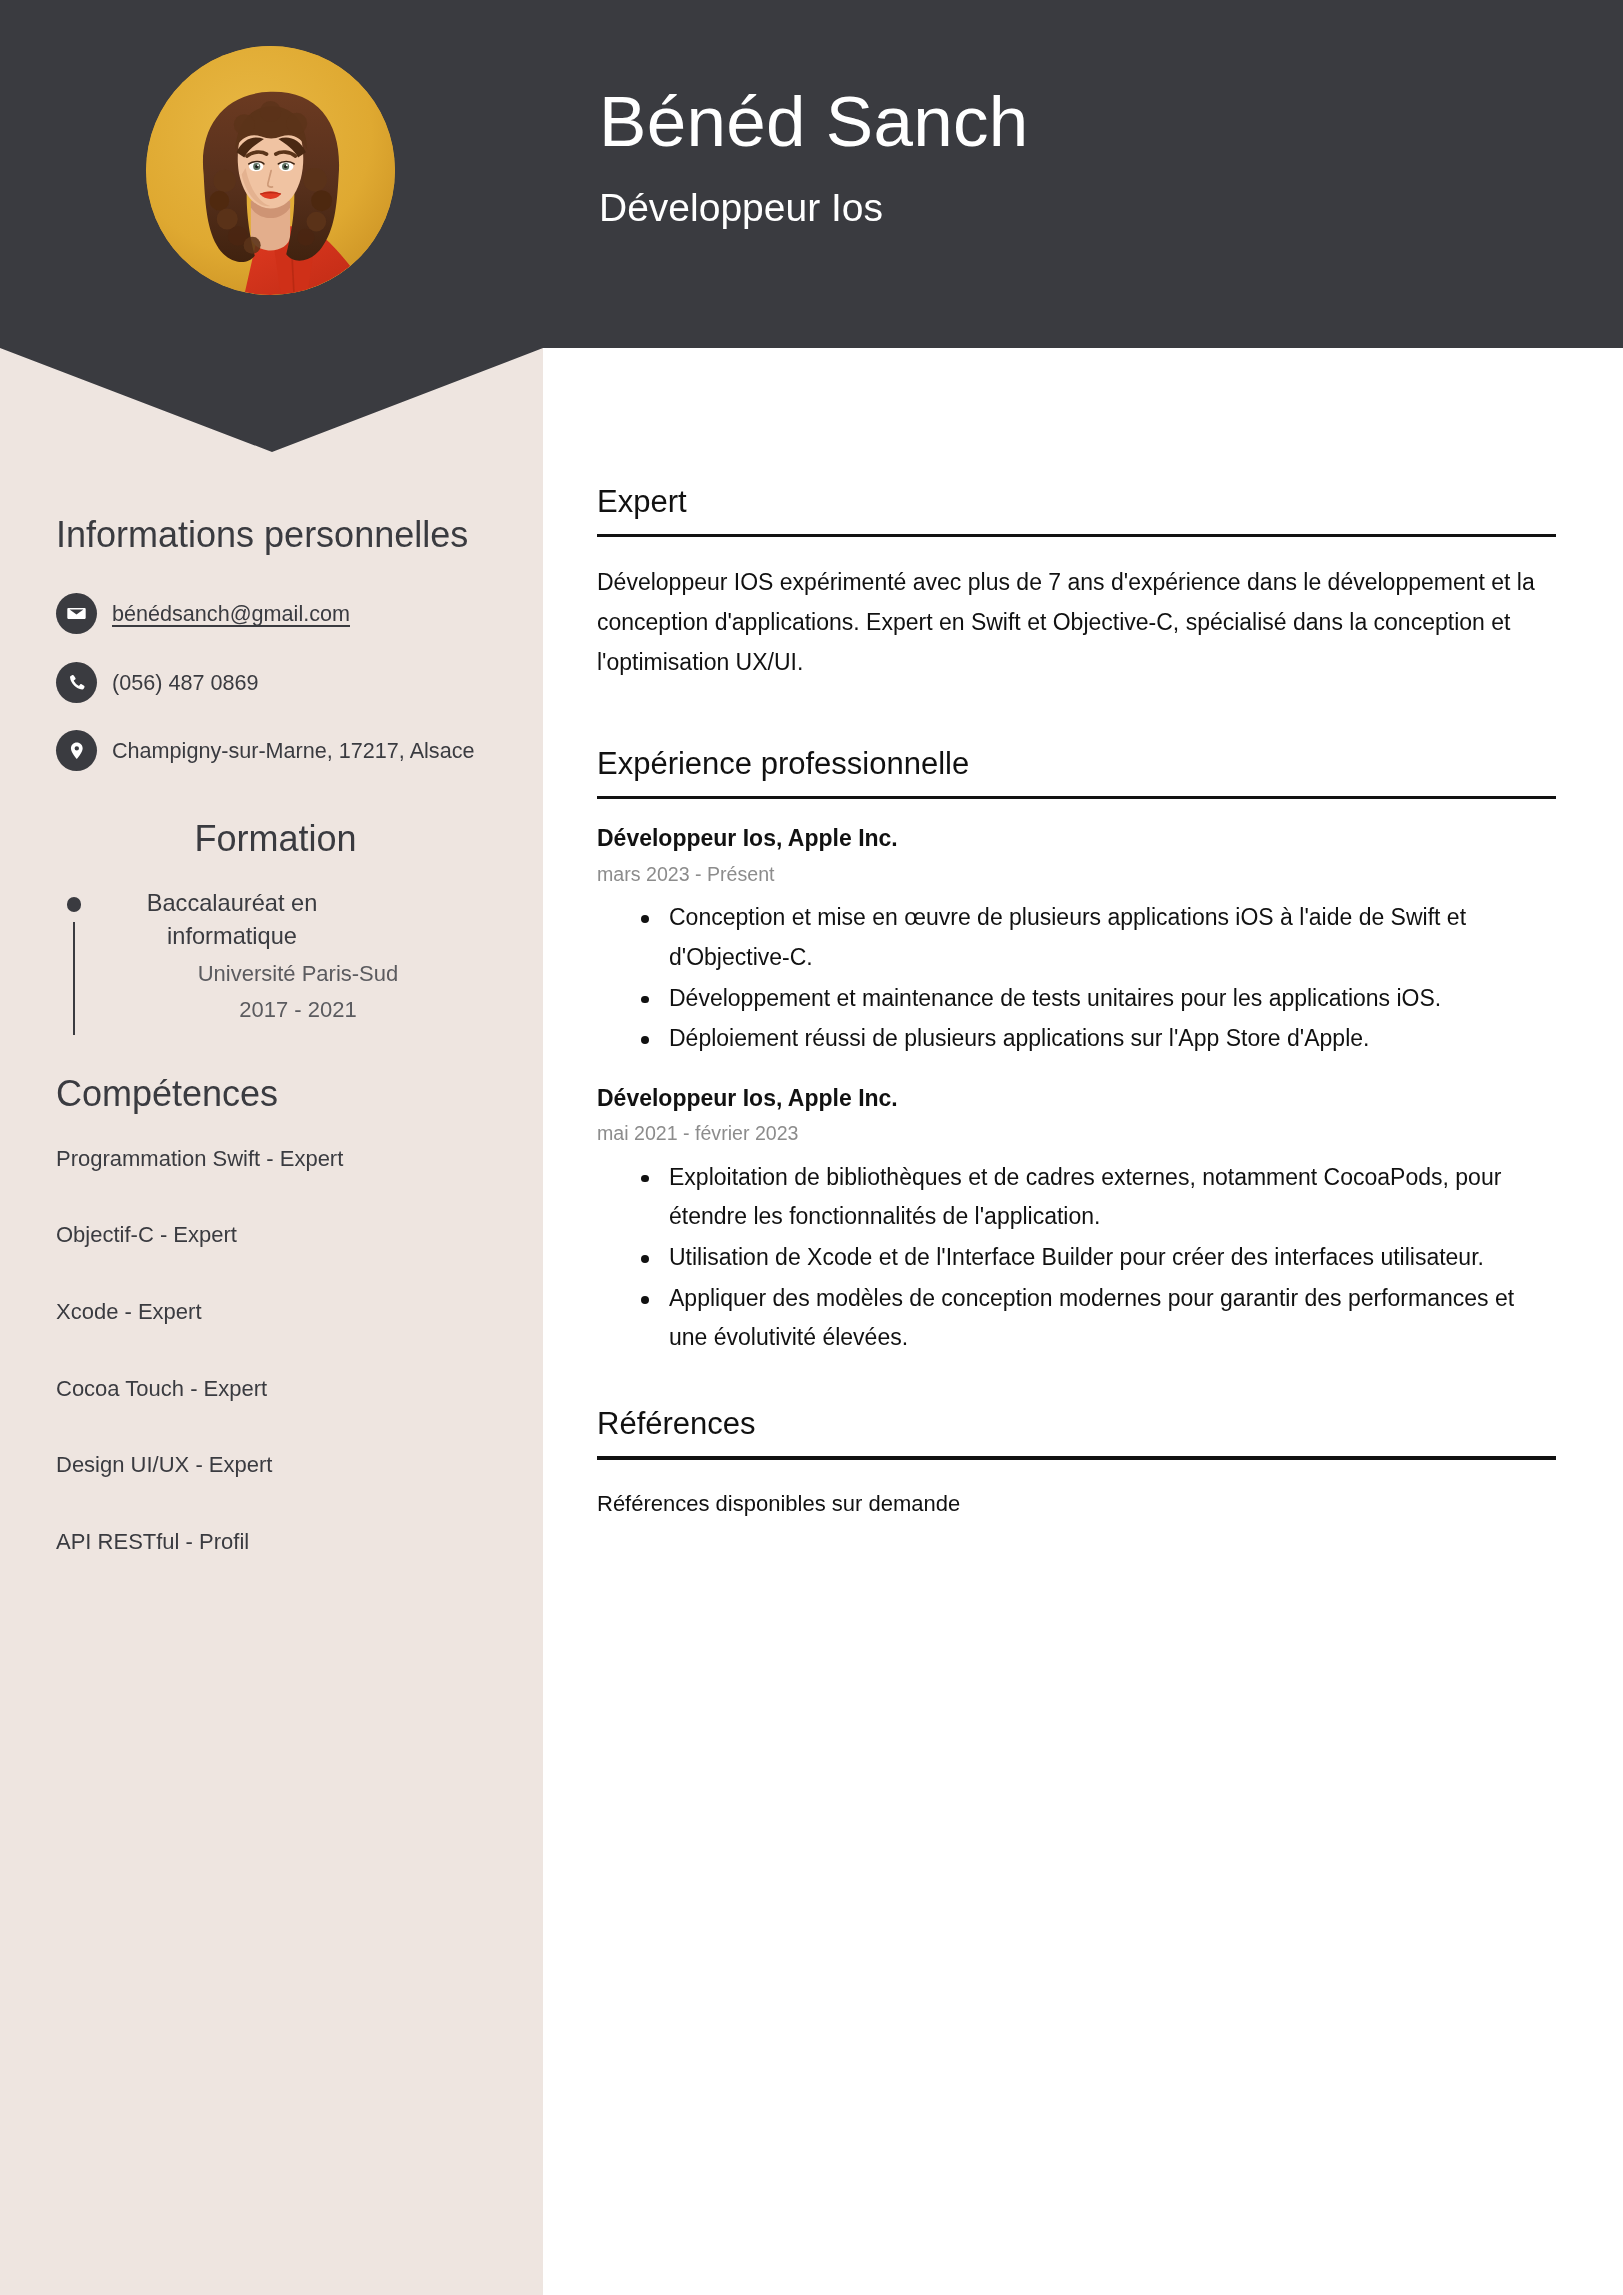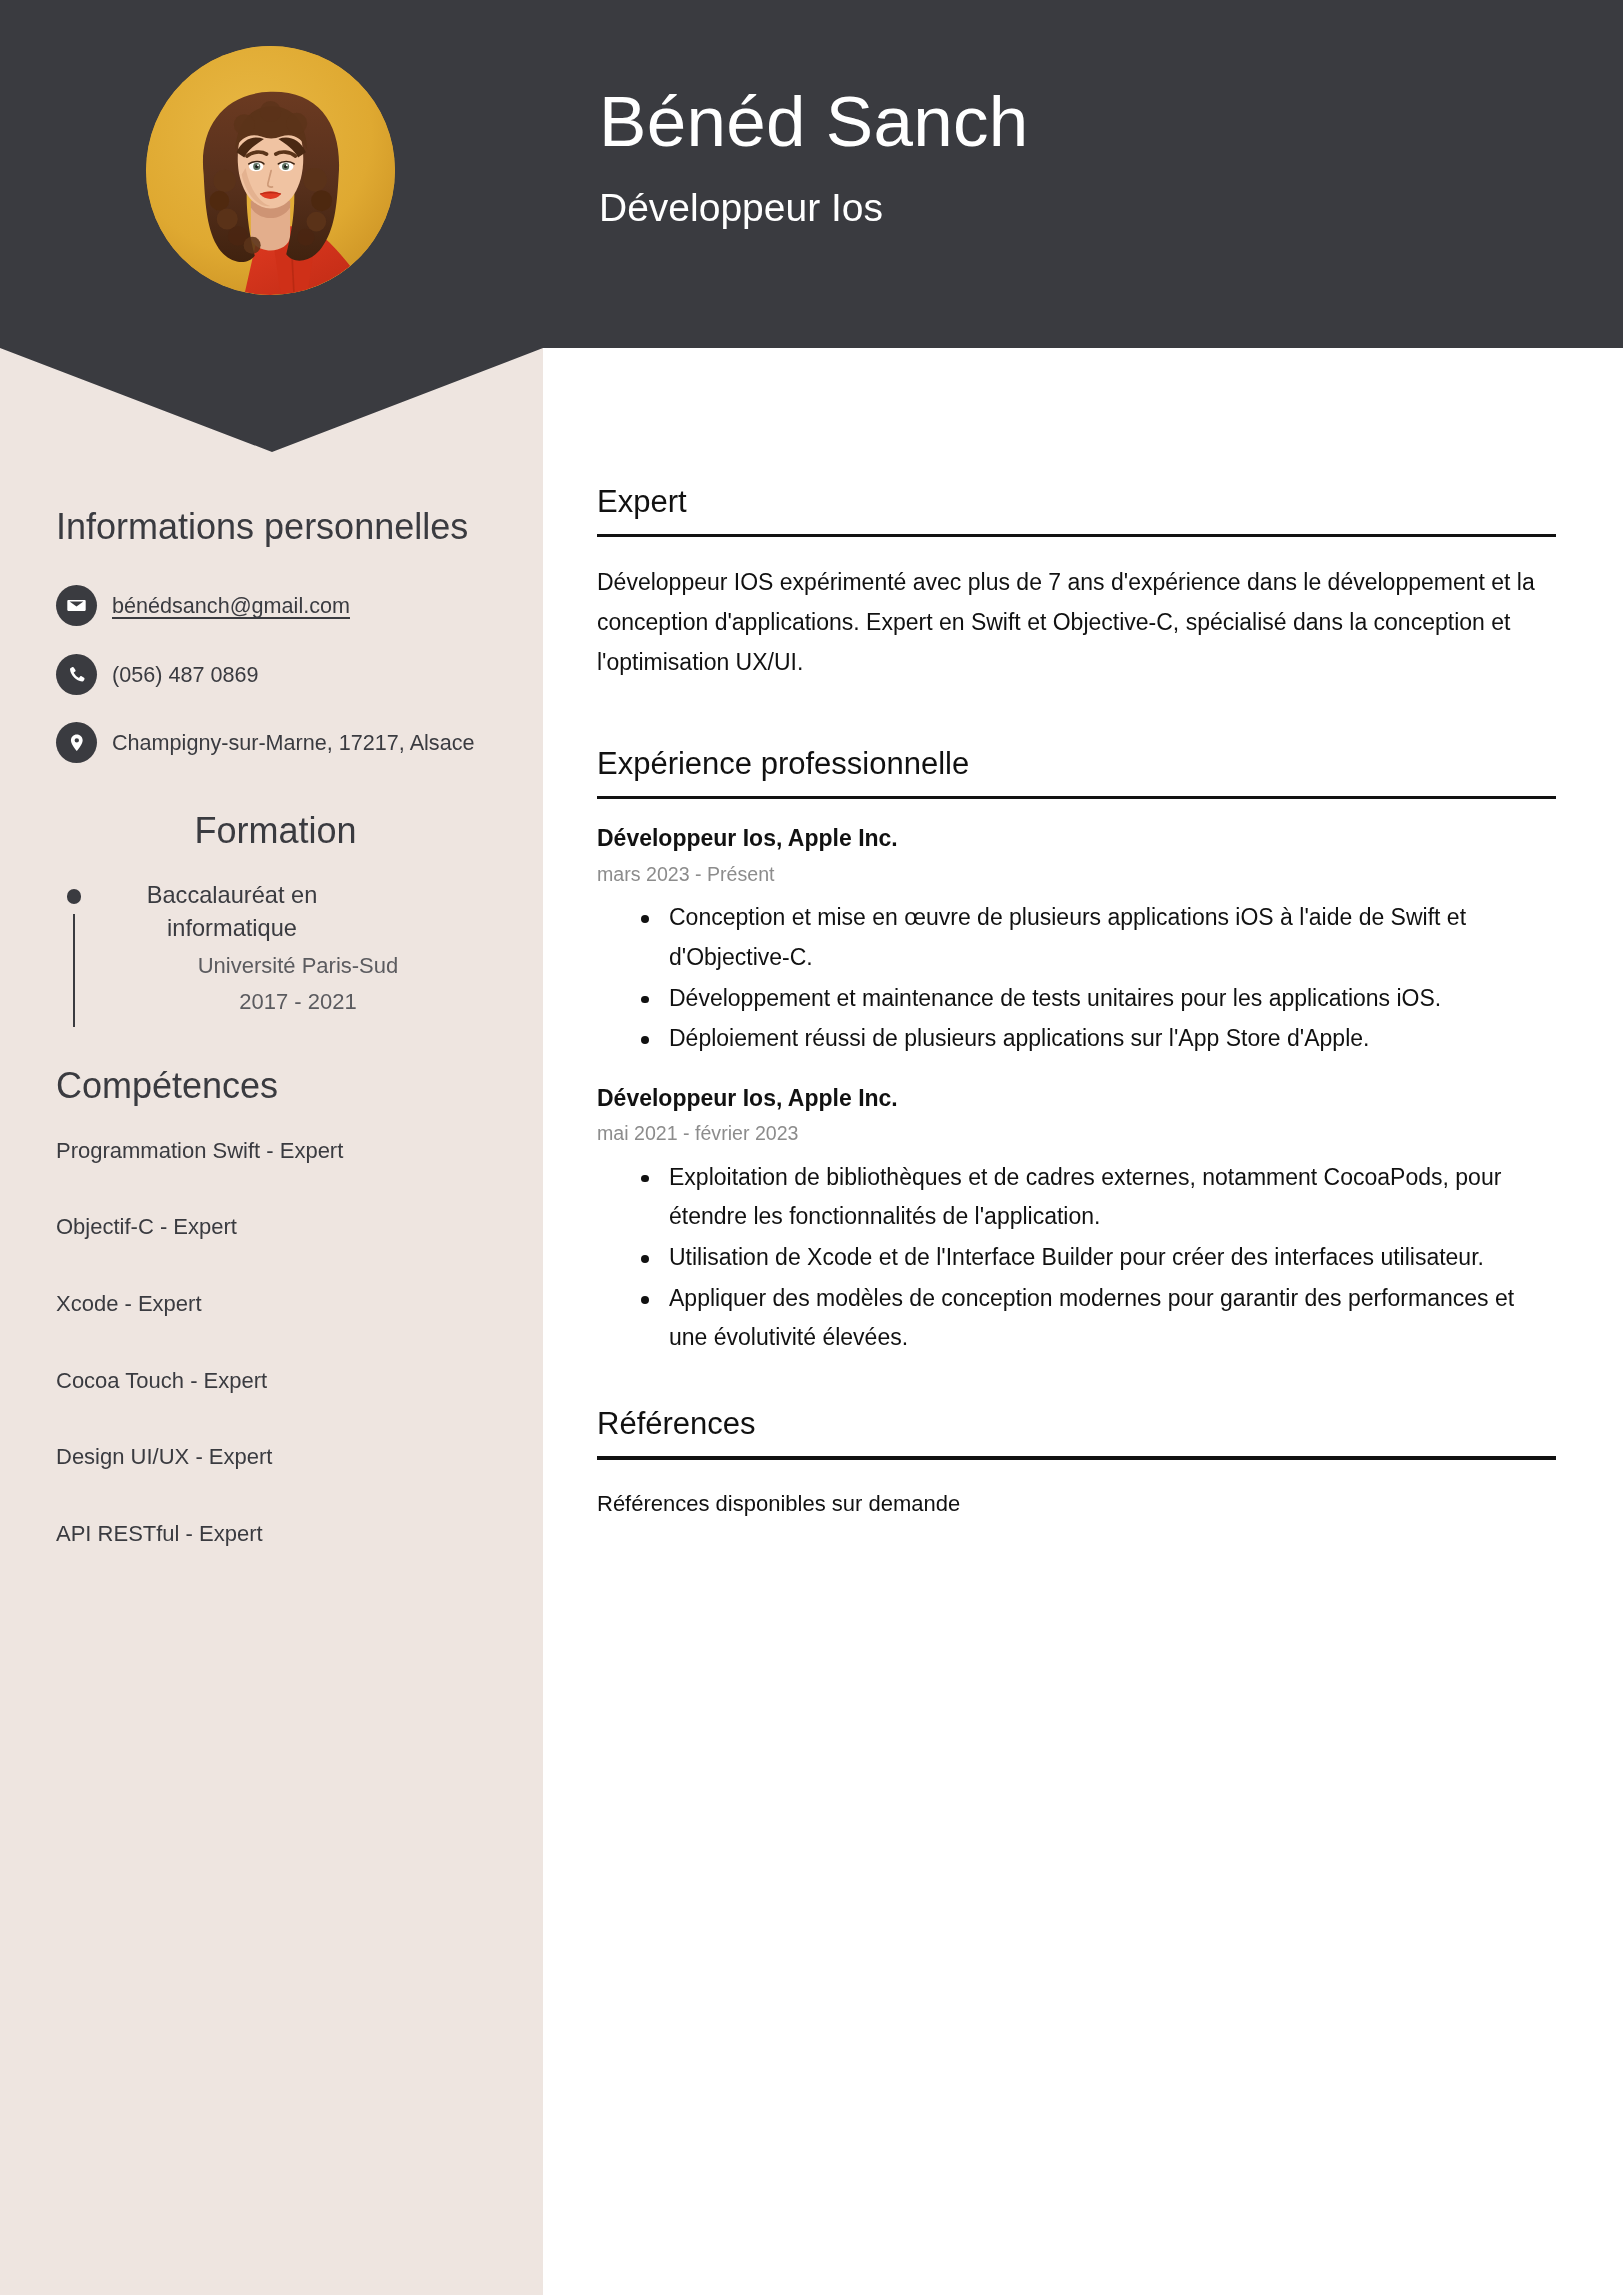--- a/index.html
+++ b/index.html
@@ -101,21 +101,21 @@
   }
 
   .side-heading {
     font-size: 36px;
     font-weight: 400;
     line-height: 1.18;
     color: #3A3B40;
     margin: 0;
   }
 
-  #personal-block { margin-top: 8px; }
+  #personal-block { margin-top: 16px; }
   #contact-list { margin-top: 37px; }
 
   .contact-row {
     display: flex;
     align-items: flex-start;
     margin-bottom: 27.5px;
   }
   .contact-icon {
     flex: 0 0 auto;
     width: 41px;
@@ -415,21 +415,21 @@
     </div>
 
     <div id="skills-block">
       <div class="side-heading" id="skills-heading">Compétences</div>
 
       <div class="skill-item">Programmation Swift - Expert</div>
       <div class="skill-item">Objectif-C - Expert</div>
       <div class="skill-item">Xcode - Expert</div>
       <div class="skill-item">Cocoa Touch - Expert</div>
       <div class="skill-item">Design UI/UX - Expert</div>
-      <div class="skill-item">API RESTful - Expert</div>
+      <div class="skill-item">API RESTful - Profil</div>
     </div>
 
   </div>
 
   <div id="main">
 
     <section class="main-section">
       <h2 class="main-heading">Expert</h2>
       <div class="heading-rule"></div>
       <p class="profile-text">Développeur IOS expérimenté avec plus de 7 ans d'expérience dans le développement et la conception d'applications. Expert en Swift et Objective-C, spécialisé dans la conception et l'optimisation UX/UI.</p>

